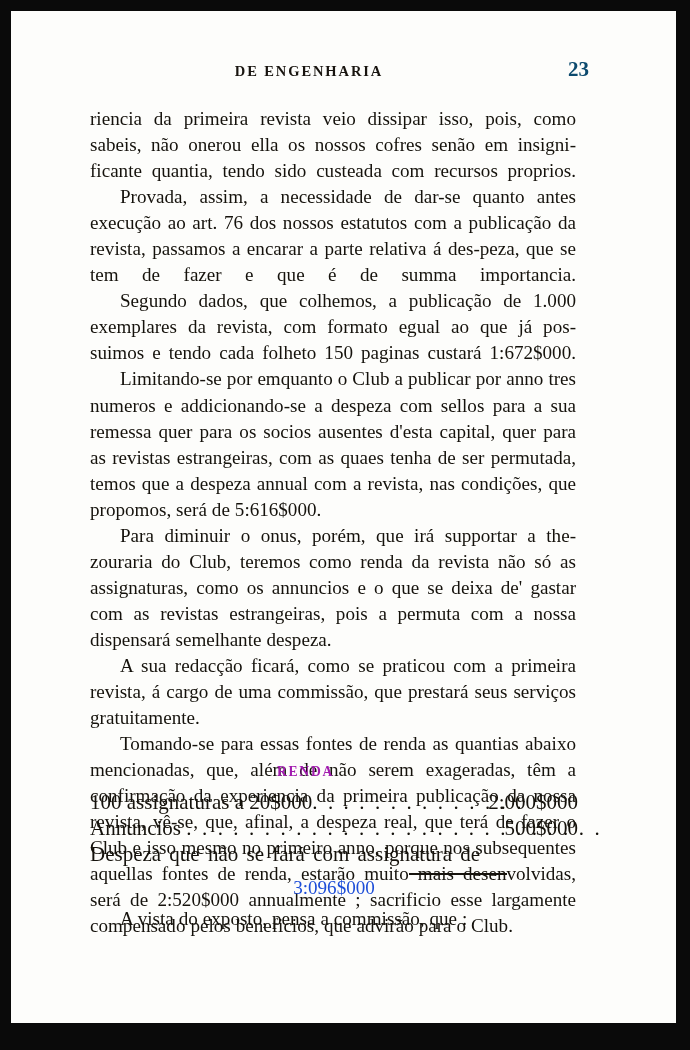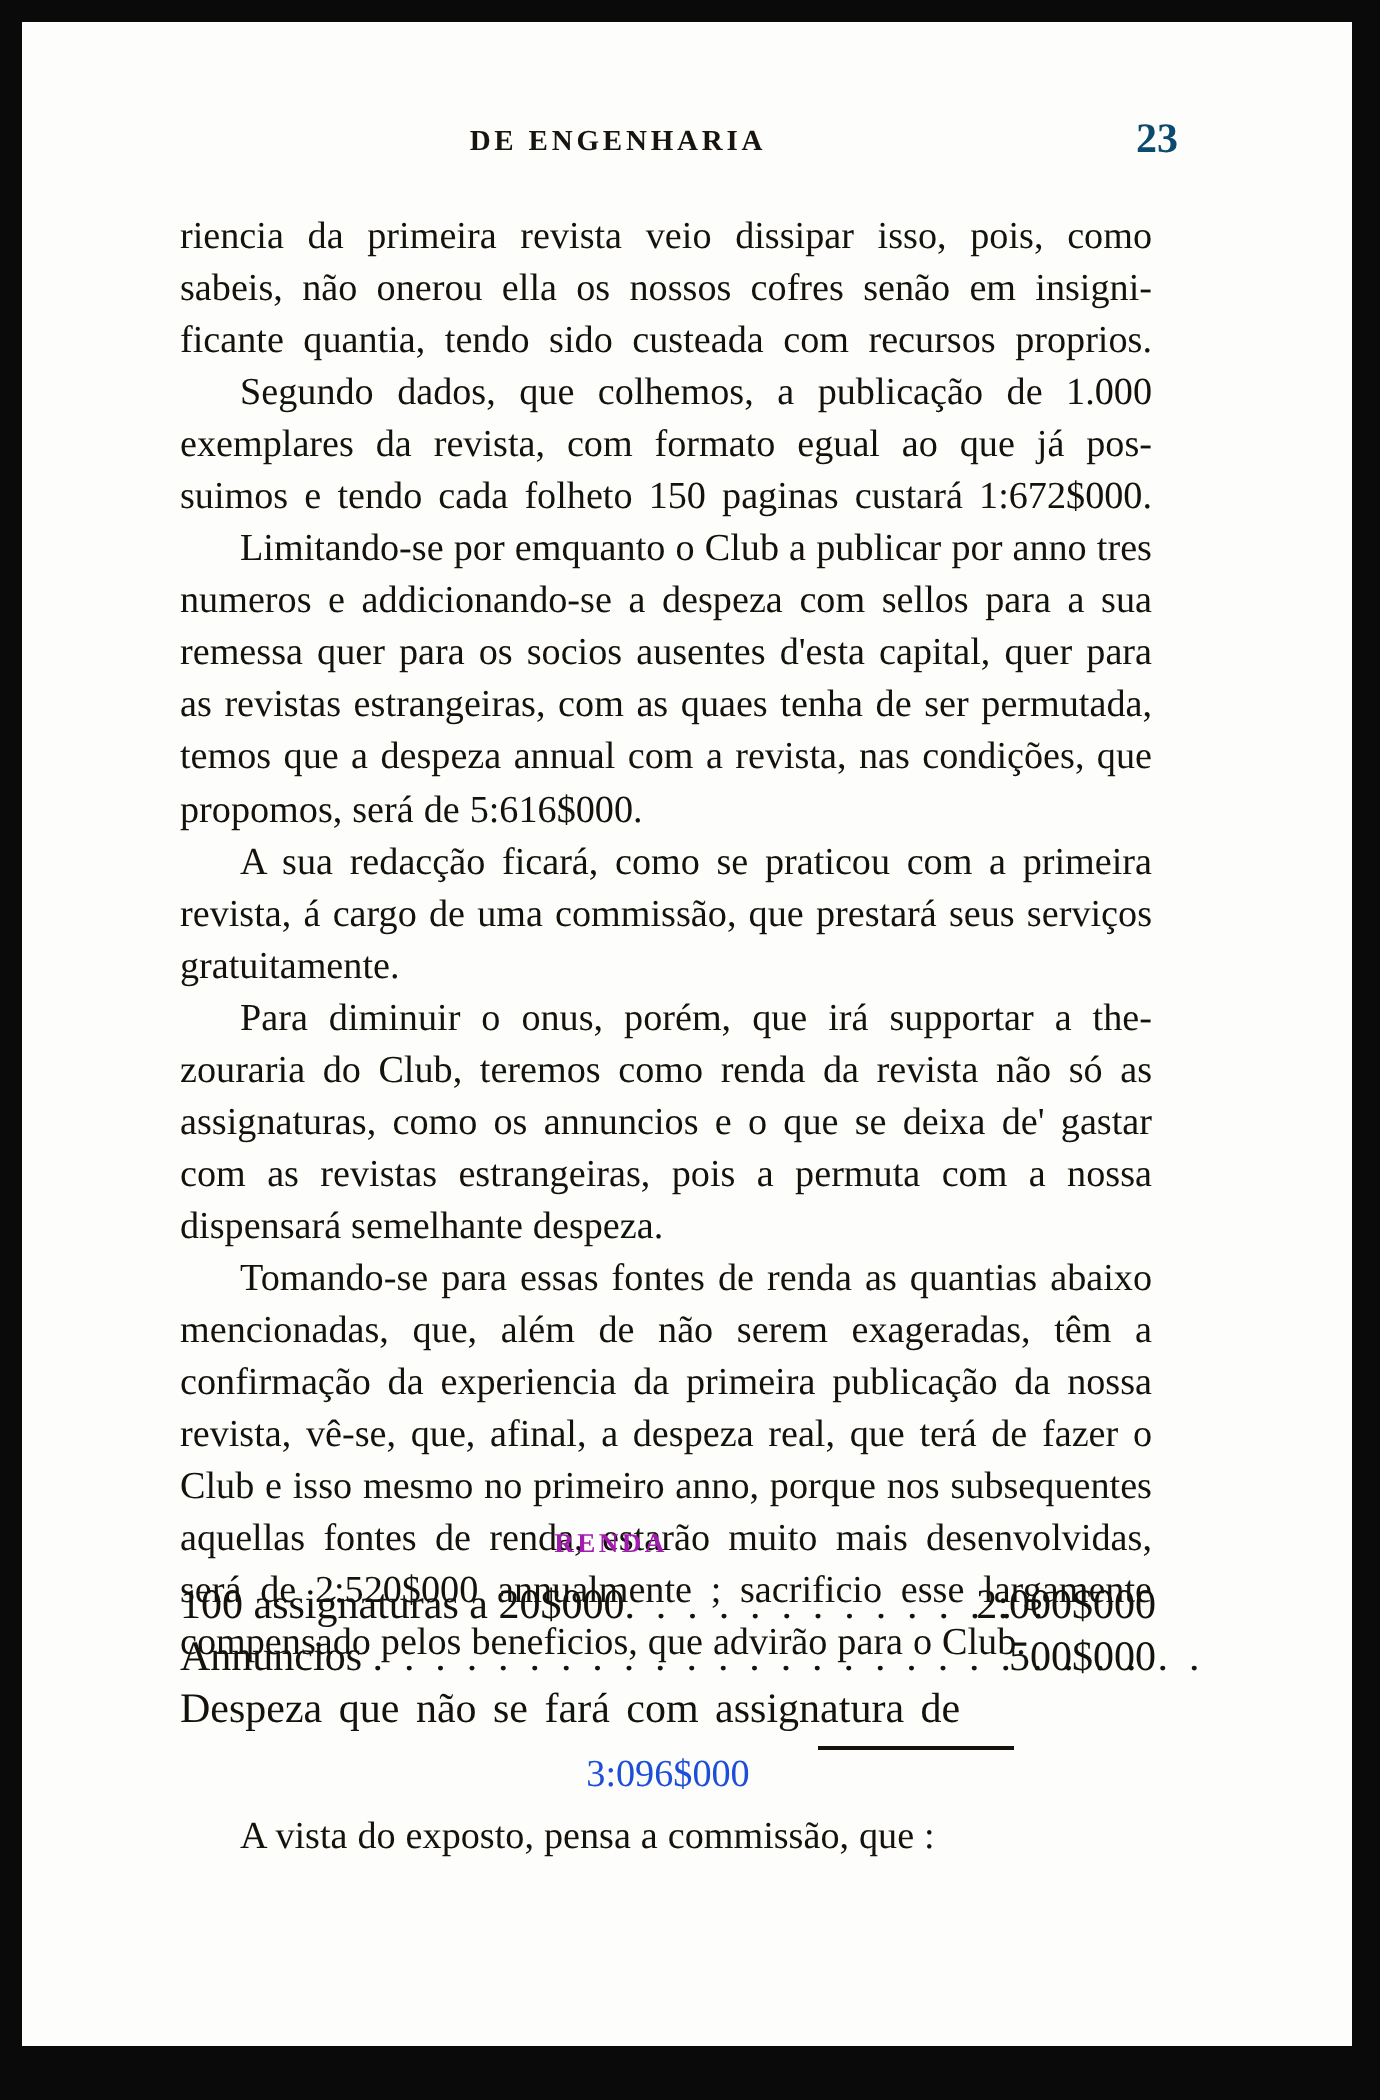--- a/index.html
+++ b/index.html
@@ -177,24 +177,25 @@
 <div id="scan-frame">
   <div id="page-sheet">
 
     <div id="running-head">
       <div id="head-title">DE  ENGENHARIA</div>
       <div id="page-number">23</div>
     </div>
 
     <div id="text-body">
       <p class="para last-justify">riencia da primeira revista  veio  dissipar  isso, pois,  como sabeis, não onerou ella os nossos cofres  senão  em insigni-ficante quantia, tendo sido custeada com recursos proprios.</p>
+      <p class="para indent last-justify">Provada, assim, a necessidade de dar-se  quanto  antes execução ao art. 76 dos nossos  estatutos com  a  publicação da  revista,  passamos  a  encarar  a  parte  relativa  á des-peza, que se tem de fazer e que é de  summa  importancia.</p>
       <p class="para indent last-justify">Segundo  dados, que  colhemos, a  publicação  de 1.000 exemplares  da revista, com  formato  egual  ao que já pos-suimos e tendo cada folheto 150 paginas custará 1:672$000.</p>
       <p class="para indent">Limitando-se  por emquanto o Club a publicar por anno tres numeros  e addicionando-se  a  despeza com  sellos para a sua remessa  quer para os socios ausentes d'esta capital, quer para as revistas estrangeiras, com  as quaes tenha de ser permutada, temos que a despeza annual com a revista, nas condições, que propomos, será de 5:616$000.</p>
+      <p class="para indent">Para diminuir o onus, porém, que irá  supportar a the-zouraria do Club, teremos  como  renda  da revista não só as assignaturas, como os  annuncios  e  o  que se deixa de' gastar  com  as revistas  estrangeiras,  pois a permuta com a nossa dispensará  semelhante despeza.</p>
       <p class="para indent">A sua redacção ficará, como se praticou com a primeira revista,  á cargo  de  uma  commissão,  que  prestará seus serviços gratuitamente.</p>
-      <p class="para indent">Para diminuir o onus, porém, que irá  supportar a the-zouraria do Club, teremos  como  renda  da revista não só as assignaturas, como os  annuncios  e  o  que se deixa de' gastar  com  as revistas  estrangeiras,  pois a permuta com a nossa dispensará  semelhante despeza.</p>
       <p class="para indent">Tomando-se  para essas fontes  de  renda  as quantias abaixo mencionadas, que, além de não serem  exageradas, têm a confirmação da experiencia da primeira publicação da nossa revista, vê-se, que,  afinal, a despeza  real, que terá de fazer o Club e isso mesmo no primeiro  anno, porque nos subsequentes aquellas fontes de renda, estarão muito mais desenvolvidas, será de 2:520$000 annualmente ;  sacrificio esse largamente  compensado  pelos beneficios, que  advirão para o Club.</p>
     </div>
 
     <div id="renda-heading">RENDA</div>
 
     <div id="renda-table">
       <div class="renda-row">
         <span class="renda-label">100  assignaturas  a  20$000</span><span class="renda-leader">. . . . . . . . . . . . . .</span>
         <span class="renda-amount">2:000$000</span>
       </div>

